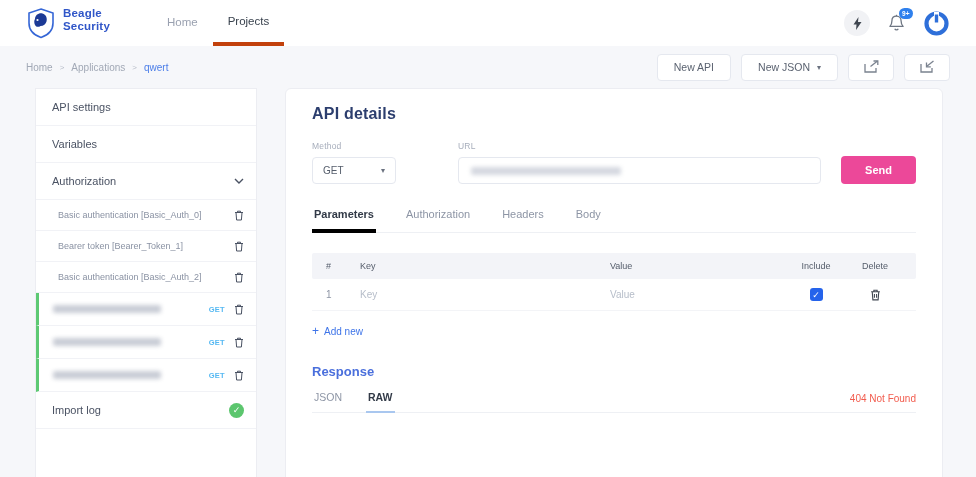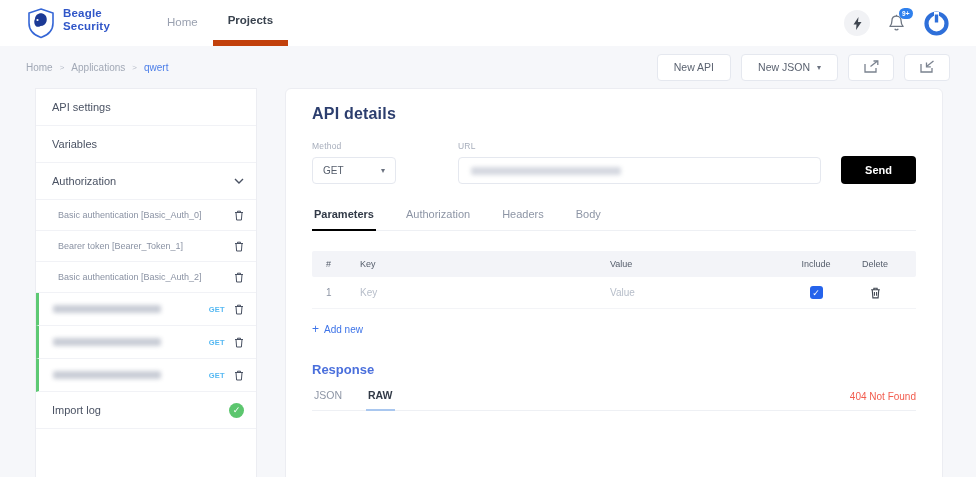--- a/index.html
+++ b/index.html
@@ -17,21 +17,21 @@
     background:#fff; display:flex; align-items:center; padding:0 26px;
     z-index:5;
   }
   .logo { display:flex; align-items:flex-start; gap:7px; }
   .logo-text { font-size:11.5px; font-weight:bold; color:#3056c8; line-height:1.15; letter-spacing:.2px; }
   .nav { display:flex; margin-left:42px; height:46px; }
   .nav-item {
     display:flex; align-items:center; padding:0 15px; font-size:11.5px;
     color:#9aa1b0; cursor:pointer; border-bottom:2px solid transparent;
   }
-  .nav-item.active { color:#39424e; font-weight:bold; border-bottom:6px solid #c2410c; }
+  .nav-item.active { color:#39424e; font-weight:normal; border-bottom:4px solid #c2410c; }
   .top-actions { margin-left:auto; display:flex; align-items:center; gap:18px; }
   .icon-circle {
     width:26px; height:26px; border-radius:50%; background:#f1f2f5;
     display:flex; align-items:center; justify-content:center; cursor:pointer;
   }
   .bell-wrap { position:relative; cursor:pointer; display:flex; }
   .badge {
     position:absolute; top:-6px; right:-8px; background:#2f80ed; color:#fff;
     font-size:6.5px; font-weight:bold; border-radius:8px; padding:2px 3.5px;
     min-width:13px; text-align:center;
@@ -91,31 +91,31 @@
     cursor:pointer; justify-content:space-between; background:#fff;
   }
   .select-box .caret { font-size:8px; color:#6b7280; }
   .url-group { flex:1;margin-left:42px; }
   .input-box {
     height:27px; border:1px solid #e5e8ef; border-radius:4px; background:#fff;
     display:flex; align-items:center; padding:0 12px; cursor:text;
   }
   .input-box .blur-bar { width:150px; background:#d5d8e0; }
   .btn-blue {
-    background:#000000; color:#fff; border:none; border-radius:4px;
+    background:#ec4899; color:#fff; border:none; border-radius:4px;
     font-size:11px; font-weight:bold; height:28px; padding:0 24px; cursor:pointer;
     font-family:"Liberation Sans", sans-serif;
   }
   
   .tabs { display:flex; gap:28px; margin-top:24px; border-bottom:1px solid #eef0f4; }
   .tab {
     font-size:11px; color:#8d95a5; padding:0 2px 9px 2px; cursor:pointer;
     border-bottom:2px solid transparent; margin-bottom:-1px;
   }
-  .tab.active { color:#323a47; font-weight:bold; border-bottom:2px solid #000000; }
+  .tab.active { color:#323a47; font-weight:bold; border-bottom:4px solid #000000; }
   
   .ptable { margin-top:20px; }
   .trow {
     display:grid; grid-template-columns:34px 250px 1fr 64px 54px;
     align-items:center; padding:0 14px;
   }
   .trow.head { background:#f3f4f8; height:26px; font-size:9px; color:#555d6b; border-radius:2px; }
   .trow.body { height:32px; border-bottom:1px solid #f3f4f7; font-size:10px; }
   .cell.center { text-align:center; display:flex; justify-content:center; }
   .muted { color:#8d95a5; }

